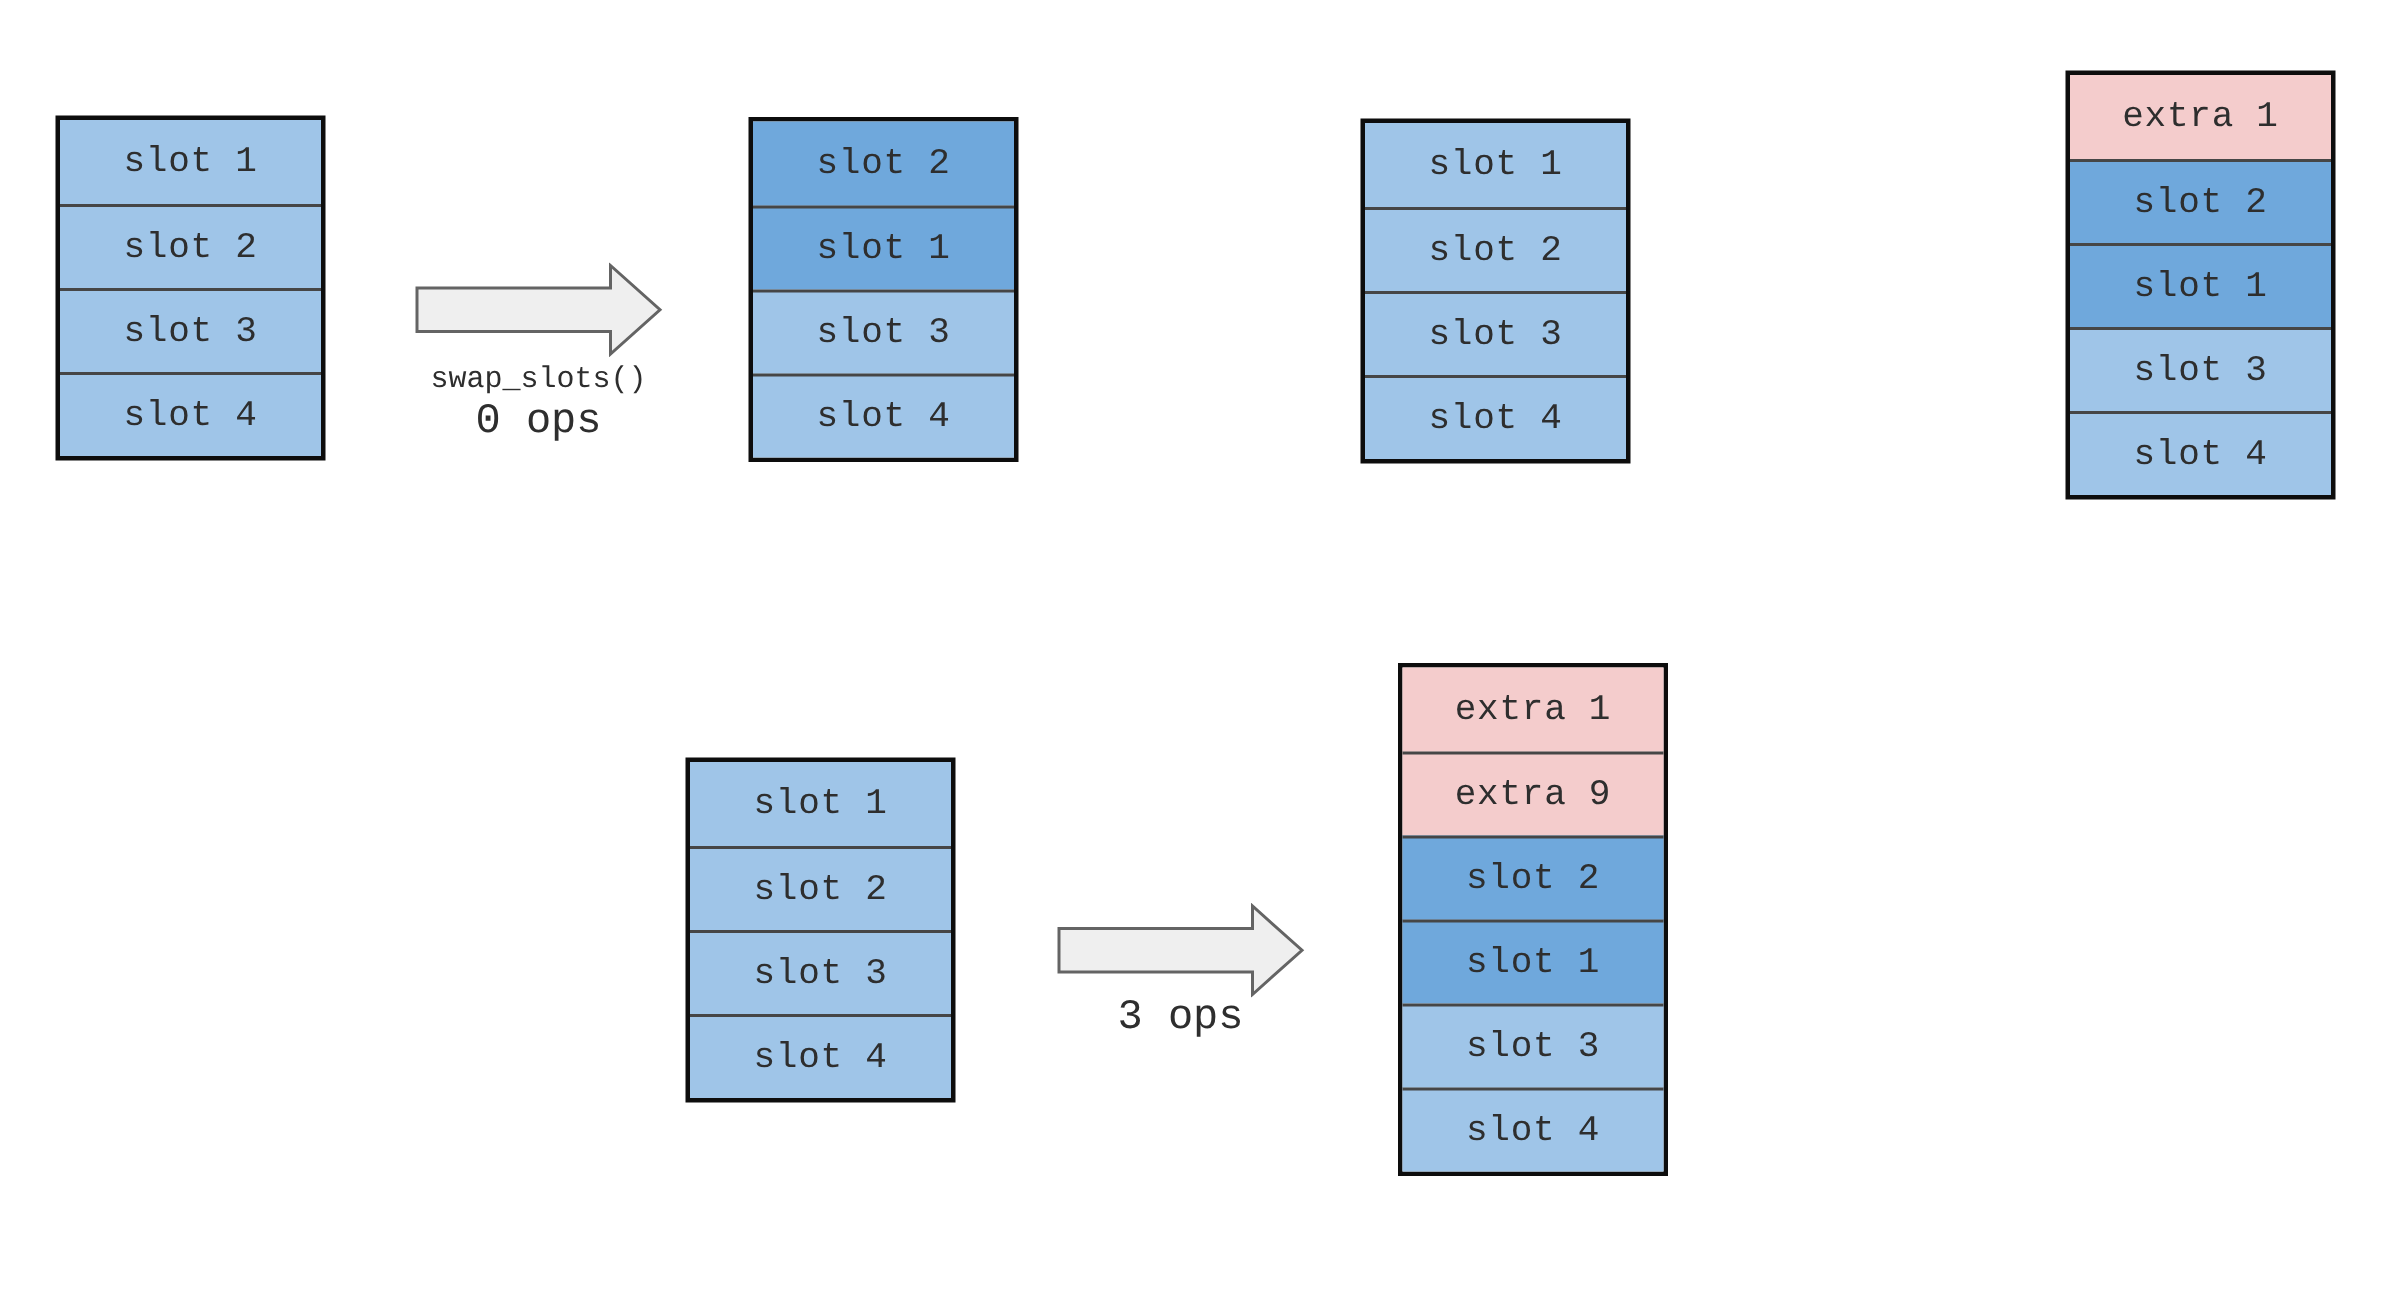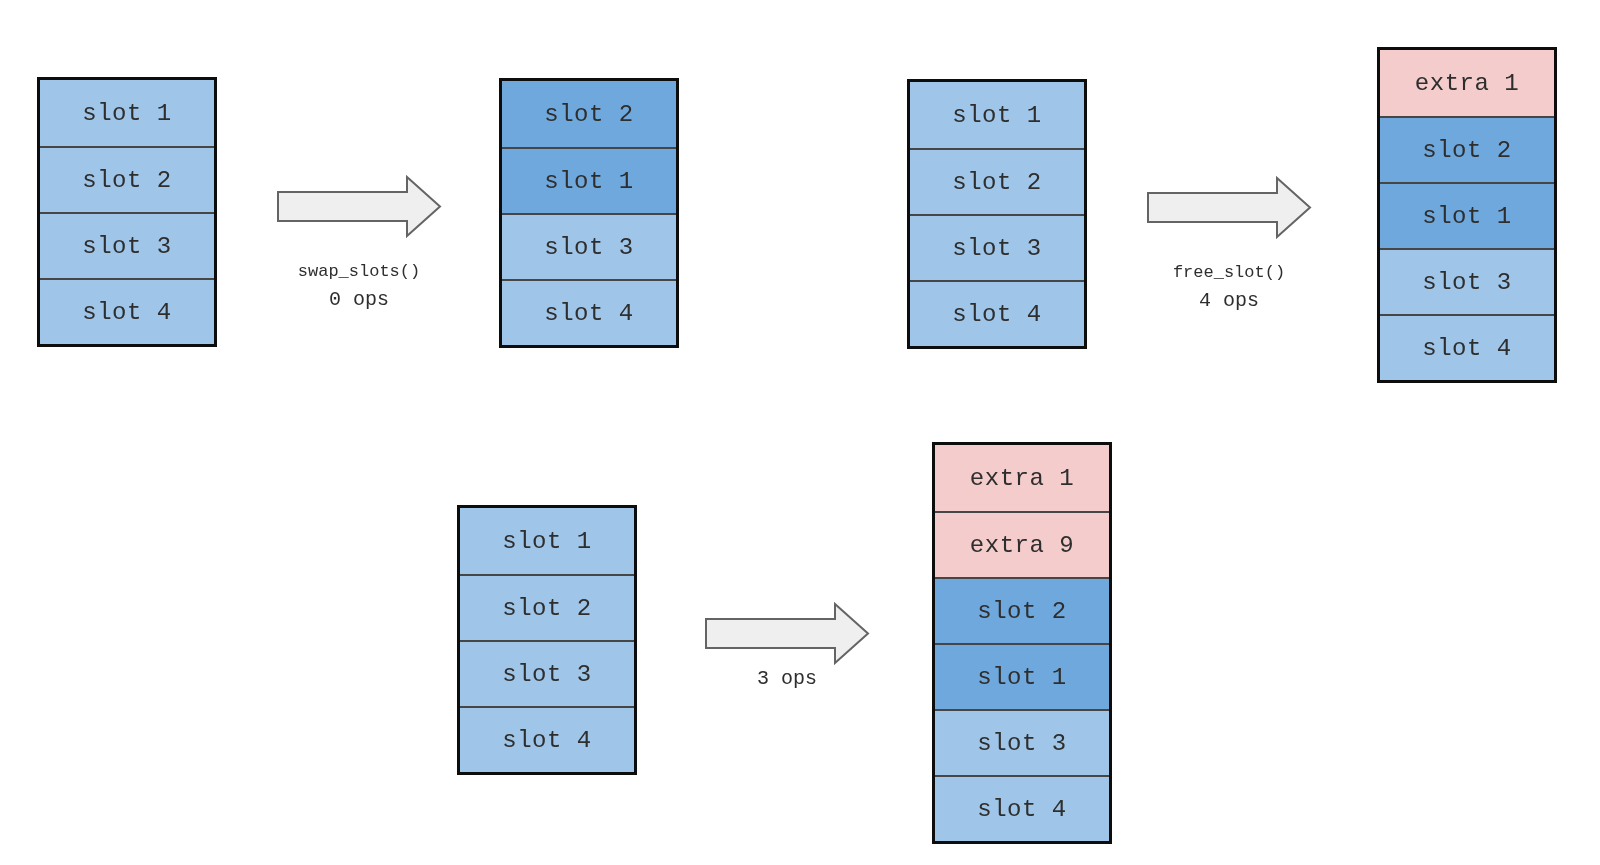--- a/index.html
+++ b/index.html
@@ -21,21 +21,21 @@
   }
   .canvas{position:absolute;left:0;top:0;width:1600px;height:865px;}
 
   .stack{
     position:absolute;
     width:180px;
     border:3px solid var(--stack-border);
     background:#ffffff;
   }
   .stack .row{
-    height:66px;
+    height:56px;
     display:flex;
     align-items:center;
     justify-content:center;
     font-size:24px;
     letter-spacing:.5px;
     color:var(--text);
   }
   .stack .row + .row{border-top:2px solid var(--row-divider);}
   .tone-light{background:var(--slot-light);}
   .tone-dark{background:var(--slot-dark);}
@@ -43,28 +43,28 @@
 
   .arrow-group{
     position:absolute;
     width:260px;
     display:flex;
     flex-direction:column;
     align-items:center;
   }
   .arrow-group svg{display:block;}
   .fn-label{
-    margin-top:20px;
-    font-size:17px;
+    margin-top:2px;
+    font-size:20px;
     line-height:28px;
     white-space:nowrap;
     text-align:center;
   }
   .ops-label{
-    font-size:20px;
+    font-size:28px;
     line-height:28px;
     white-space:nowrap;
     text-align:center;
   }
 
   
   #stack-swap-before {left:37px;  top:77px;}
   #stack-swap-after  {left:499px; top:78px;}
   #stack-free-before {left:907px; top:79px;}
   #stack-free-after  {left:1377px;top:47px;}
@@ -126,27 +126,20 @@
         <span>slot 2</span>
       </div>
       <div class="row tone-light">
         <span>slot 3</span>
       </div>
       <div class="row tone-light">
         <span>slot 4</span>
       </div>
     </div>
 
-  <div class="arrow-group" id="arrow-free">
-    <svg width="166" height="63" viewBox="0 0 166 63">
-      <polygon points="2,17 131,17 131,2 164,31.5 131,61 131,46 2,46" fill="var(--arrow-fill)" stroke="var(--arrow-stroke)" stroke-width="2" stroke-linejoin="miter"></polygon>
-    </svg>
-    <div class="fn-label">free_slot()</div>
-    <div class="ops-label">4 ops</div>
-  </div>
 
   <div class="stack" id="stack-free-after">
       <div class="row tone-extra">
         <span>extra 1</span>
       </div>
       <div class="row tone-dark">
         <span>slot 2</span>
       </div>
       <div class="row tone-dark">
         <span>slot 1</span>

